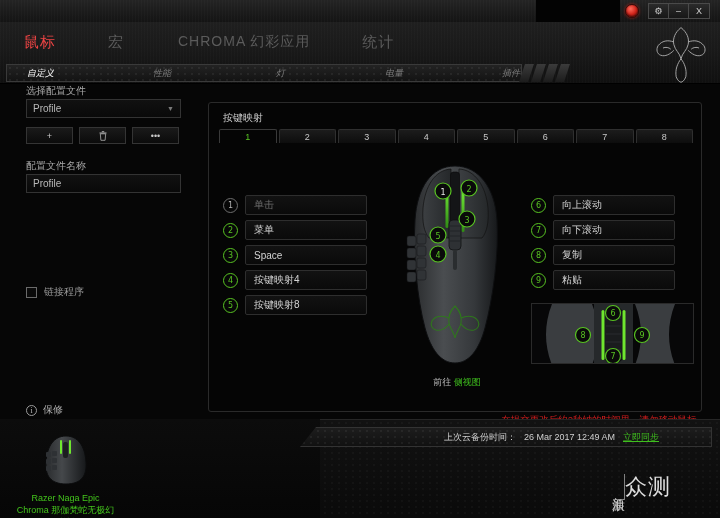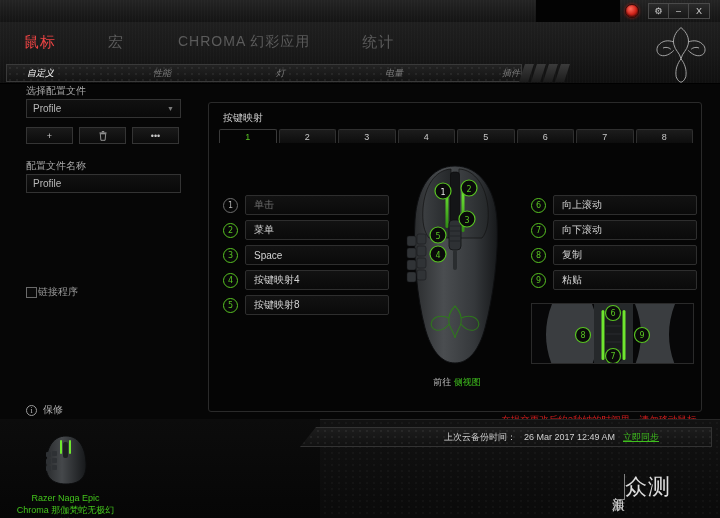--- a/index.html
+++ b/index.html
@@ -129,21 +129,21 @@
 
   .nameinput {
     position: absolute; left: 26px; top: 174px; width: 155px; height: 19px;
     background: linear-gradient(180deg,#111,#090909);
     border: 1px solid #333;
     display: flex; align-items: center; padding: 0 6px;
     font-size: 10px; color: #b9b9b9;
   }
   .linkrow {
     position: absolute; left: 26px; top: 285px;
-    display: flex; align-items: center; gap: 1px;
+    display: flex; align-items: center; gap: 7px;
   }
   .cbox { width: 11px; height: 11px; border: 1px solid #6a6a6a; background: #0a0a0a; }
   .linkrow .lbl { font-size: 10px; color: #9a9a9a; }
 
   .warranty {
     position: absolute; left: 26px; top: 403px;
     display: flex; align-items: center; gap: 6px;
   }
   .info-ico {
     width: 11px; height: 11px; border-radius: 50%;
@@ -187,21 +187,21 @@
   .arow { display: flex; align-items: center; margin-bottom: 5px; height: 20px; }
   .bullet {
     width: 15px; height: 15px; border-radius: 50%;
     border: 1px solid #58c322; color: #58c322;
     font-size: 8px; line-height: 13px; text-align: center;
     background: #070707; flex: none;
     font-family: "DejaVu Sans", sans-serif;
   }
   .bullet.dim { border-color: #6d6d6d; color: #b3b3b3; }
   .afield {
-    margin-left: 7px; height: 20px; width: 144px;
+    margin-left: 7px; height: 20px; width: 122px;
     background: linear-gradient(180deg,#121212,#0a0a0a);
     border: 1px solid #2e2e2e; border-radius: 2px;
     display: flex; align-items: center; padding: 0 8px;
     font-size: 10px; color: #d3d3d3;
   }
   .afield.placeholder { color: #6e6e6e; }
 
   
   .mouse-art { position: absolute; left: 192px; top: 55px; width: 110px; height: 215px; }
   .goto {

